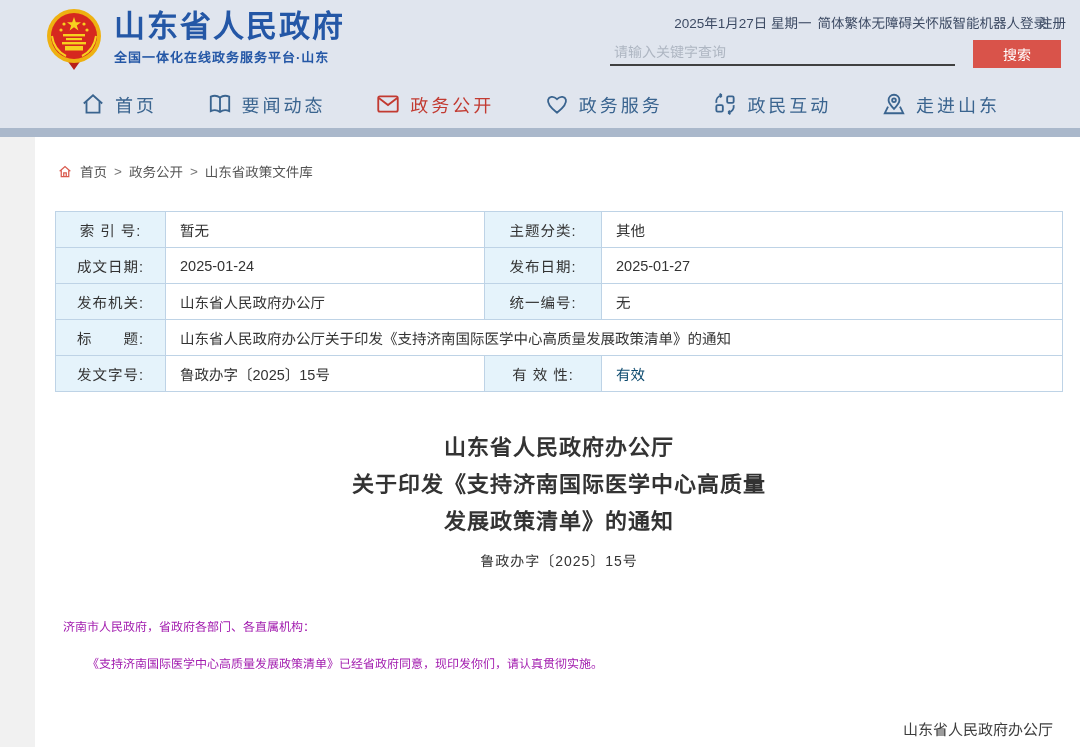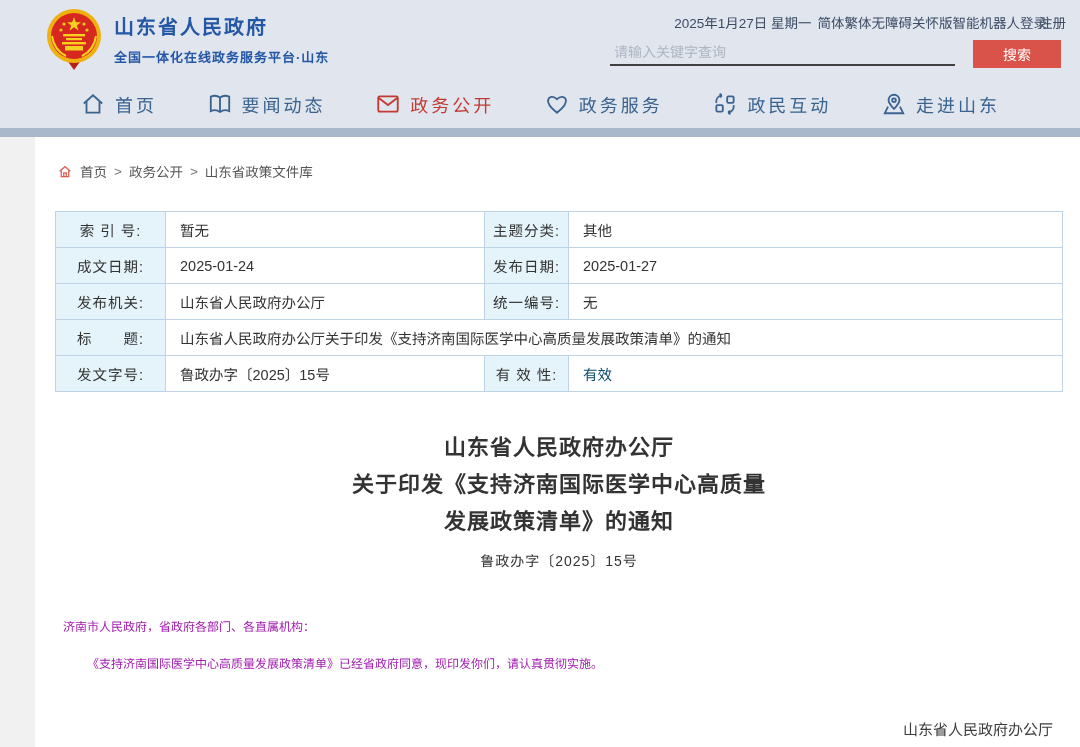--- a/index.html
+++ b/index.html
@@ -10,21 +10,21 @@
   }
   
   .site-header {
     width:1080px; height:80px; background:#e0e5ee;
     position:relative;
   }
   .brand { position:absolute; left:42px; top:6px; display:flex; align-items:center; }
   .emblem { width:64px; height:66px; }
   .brand-text { margin-left:8px; }
   .site-title {
-    color:#2457a6; font-size:20px; font-weight:bold; letter-spacing:2px; line-height:30px;
+    color:#2457a6; font-size:31px; font-weight:bold; letter-spacing:2px; line-height:30px;
   }
   .site-subtitle {
     color:#2457a6; font-size:13px; font-weight:bold; margin-top:5px; letter-spacing:1px;
   }
   .header-right { position:absolute; right:0; top:0; width:470px; }
   .topbar {
     display:flex; justify-content:flex-end; align-items:center;
     padding:12px 14px 0 0; font-size:13.5px; color:#3c4a63;
   }
   .topbar .date { margin-right:6px; }
@@ -69,21 +69,21 @@
   .crumb-sep { color:#777; }
   
   .meta-table {
     width:1008px; border-collapse:collapse; margin-top:30px;
     font-size:14.5px; color:#333;
   }
   .meta-table td { border:1px solid #bed3e6; height:36px; padding:0 14px; }
   .meta-table td.lbl {
     background:#e5f3fb; width:110px; text-align:center; padding:0 6px; letter-spacing:1px;
   }
-  .meta-table td.lbl2 { width:84px; }
+  .meta-table td.lbl2 { width:117px; }
   .meta-table td.val1 { width:319px; }
   .valid-red { color:#0c4a6e; }
   
   .doc-title {
     margin-top:37px; text-align:center; font-size:22px; font-weight:bold;
     color:#333; line-height:37px; letter-spacing:1px;
   }
   .doc-number { text-align:center; font-size:14px; color:#333; margin-top:10px; letter-spacing:1px; }
   .doc-body { font-size:12px; color:#a21caf; margin-top:47px; padding:0 8px 0 8px; line-height:20px; }
   .doc-body .para-indent { margin-top:17px; text-indent:2em; }

